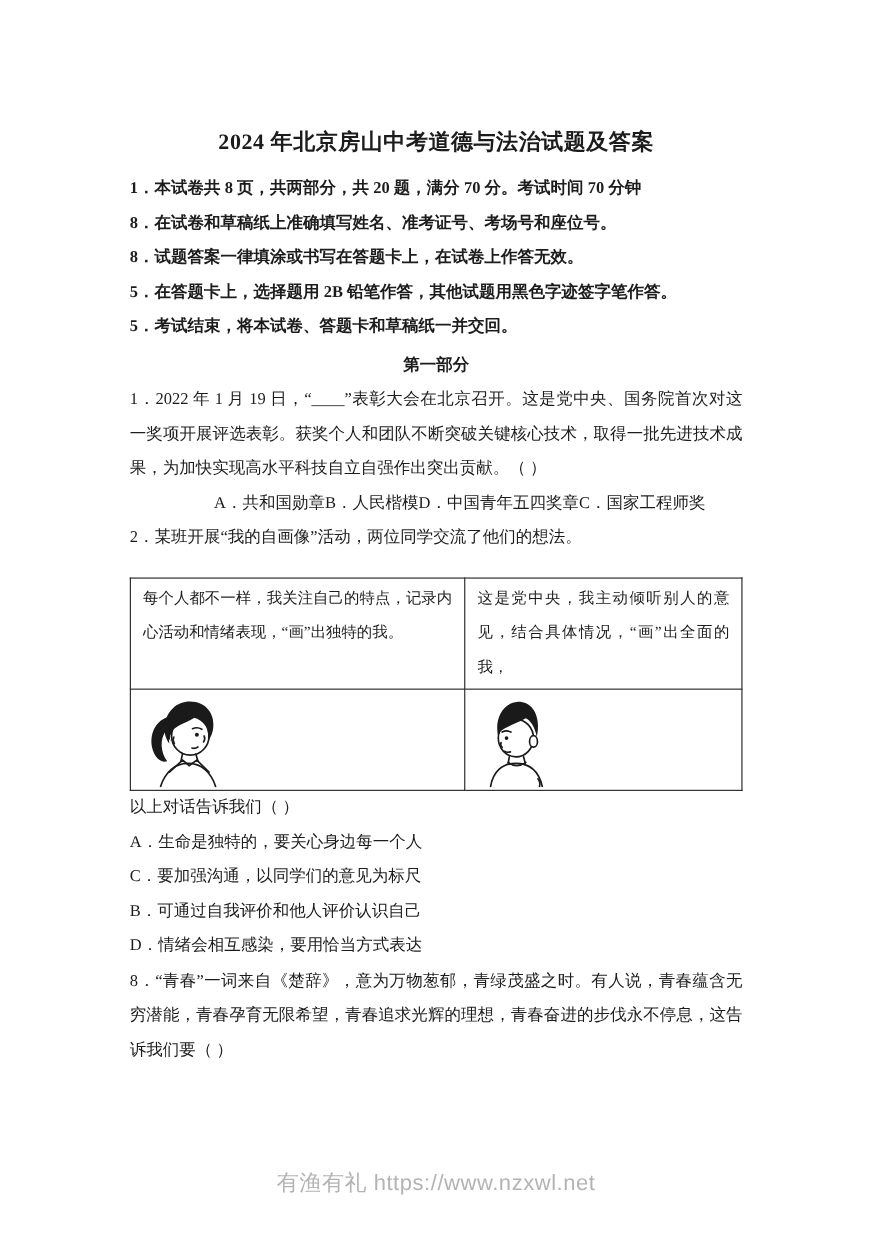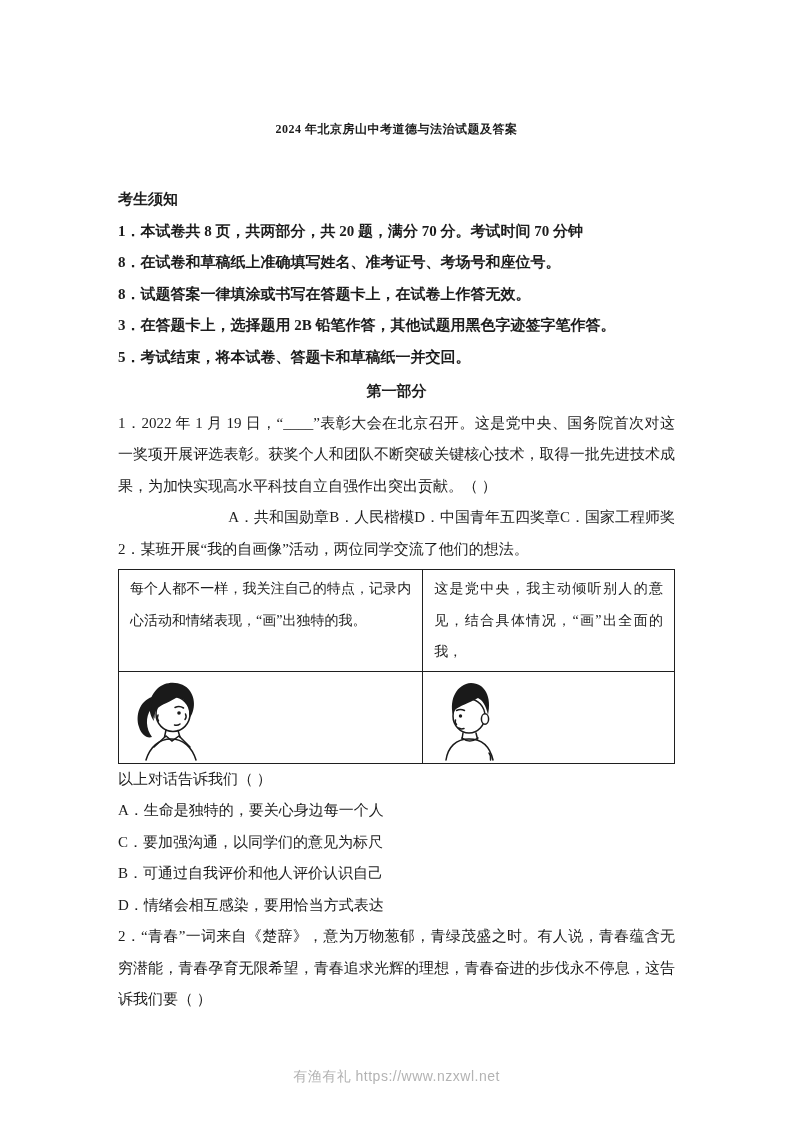--- a/index.html
+++ b/index.html
@@ -16,80 +16,79 @@
     position: absolute;
     left: 118px; top: 0;
     width: 557px;
     font-size: 15px;
   }
   p { margin: 0; line-height: 31.5px; }
   .bold { font-weight: 700; }
   .just { text-align: justify; }
   .doc-title {
     margin-top: 115px;
-    font-size: 12px;
+    font-size: 20px;
     font-weight: 700;
     text-align: center;
     line-height: 28px;
     letter-spacing: 0.5px;
   }
   .notice-heading { margin-top: 41px; }
   .part-heading { margin-top: 3px; text-align: center; }
   .options-row {
     display: flex;
-    justify-content: flex-end;
+    justify-content: center;
     line-height: 31.5px;
     white-space: nowrap;
     margin-left: 43px;
   }
   .dialogue-table {
     border-collapse: collapse;
     width: 100%;
-    margin-top: 4px;
+    margin-top: 19px;
     table-layout: fixed;
   }
   .dialogue-table td { border: 1.3px solid #1f1f1f; vertical-align: top; }
   td.cell-text {
     height: 70px;
     padding: 3px 11px;
     font-size: 14px;
     line-height: 31.5px;
     text-align: justify;
     overflow: hidden;
   }
   td.cell-img { height: 92px; padding: 5px 0 2px 9px; }
   .portrait { display: block; }
   .page-footer {
     position: absolute;
     top: 1064px; left: 0;
     width: 793px;
     text-align: center;
     font-family: "Liberation Sans", "DejaVu Sans", sans-serif;
-    font-size: 14px;
+    font-size: 20px;
     color: #b3b3b3;
     letter-spacing: 0.5px;
     line-height: 24px;
   }
   .ink { stroke: #1a1a1a; fill: none; stroke-width: 1.5; stroke-linecap: round; }
   .fill-ink { fill: #1a1a1a; stroke: none; }
   .skin { fill: #ffffff; stroke: #1a1a1a; stroke-width: 1.5; }
 </style>
 </head>
 <body>
 
 <div class="page">
   <div class="content">
 
     <h1 class="doc-title">2024 年北京房山中考道德与法治试题及答案</h1>
 
-    <p class="bold notice-heading">考生须知</p>
     <p class="bold just">1．本试卷共 8 页，共两部分，共 20 题，满分 70 分。考试时间 70 分钟</p>
     <p class="bold just">8．在试卷和草稿纸上准确填写姓名、准考证号、考场号和座位号。</p>
     <p class="bold just">8．试题答案一律填涂或书写在答题卡上，在试卷上作答无效。</p>
-    <p class="bold just">3．在答题卡上，选择题用 2B 铅笔作答，其他试题用黑色字迹签字笔作答。</p>
+    <p class="bold just">5．在答题卡上，选择题用 2B 铅笔作答，其他试题用黑色字迹签字笔作答。</p>
     <p class="bold just">5．考试结束，将本试卷、答题卡和草稿纸一并交回。</p>
 
     <p class="bold part-heading">第一部分</p>
 
     <p class="just">1．2022 年 1 月 19 日，“____”表彰大会在北京召开。这是党中央、国务院首次对这一奖项开展评选表彰。获奖个人和团队不断突破关键核心技术，取得一批先进技术成果，为加快实现高水平科技自立自强作出突出贡献。（ ）</p>
     <div class="options-row">
       <span>A．共和国勋章</span>
       <span>B．人民楷模</span>
       <span>D．中国青年五四奖章</span>
       <span>C．国家工程师奖</span>
@@ -142,18 +141,18 @@
       </tr>
     </tbody>
       </table>
 
     <p class="just">以上对话告诉我们（ ）</p>
     <p>A．生命是独特的，要关心身边每一个人</p>
     <p>C．要加强沟通，以同学们的意见为标尺</p>
     <p>B．可通过自我评价和他人评价认识自己</p>
     <p>D．情绪会相互感染，要用恰当方式表达</p>
 
-    <p class="just">2．“青春”一词来自《楚辞》，意为万物葱郁，青绿茂盛之时。有人说，青春蕴含无穷潜能，青春孕育无限希望，青春追求光辉的理想，青春奋进的步伐永不停息，这告诉我们要（ ）</p>
+    <p class="just">8．“青春”一词来自《楚辞》，意为万物葱郁，青绿茂盛之时。有人说，青春蕴含无穷潜能，青春孕育无限希望，青春追求光辉的理想，青春奋进的步伐永不停息，这告诉我们要（ ）</p>
 
   </div>
 
   <div class="page-footer">有渔有礼 https://www.nzxwl.net</div>
 </div>
 
 </body></html>

